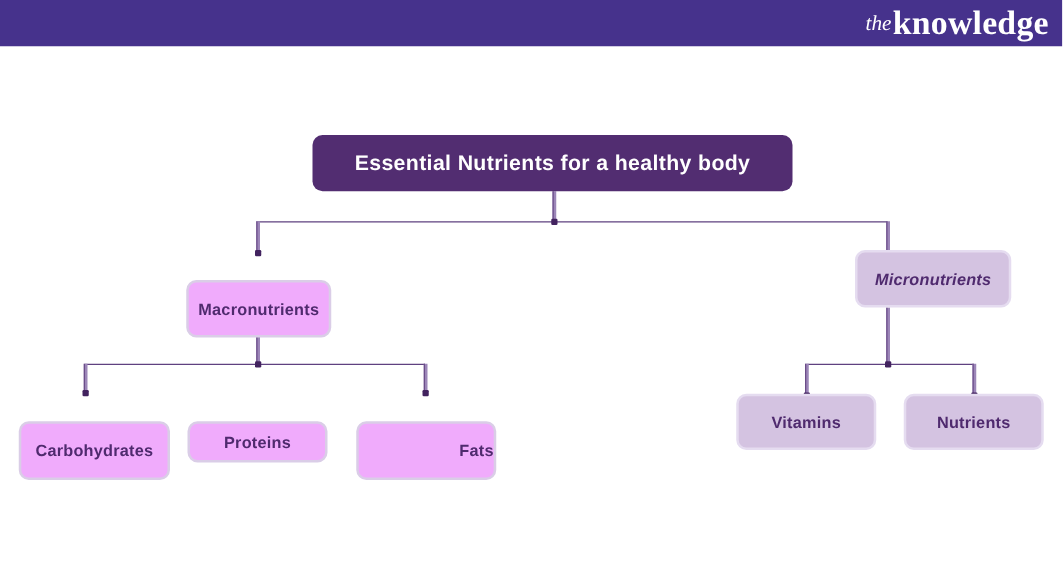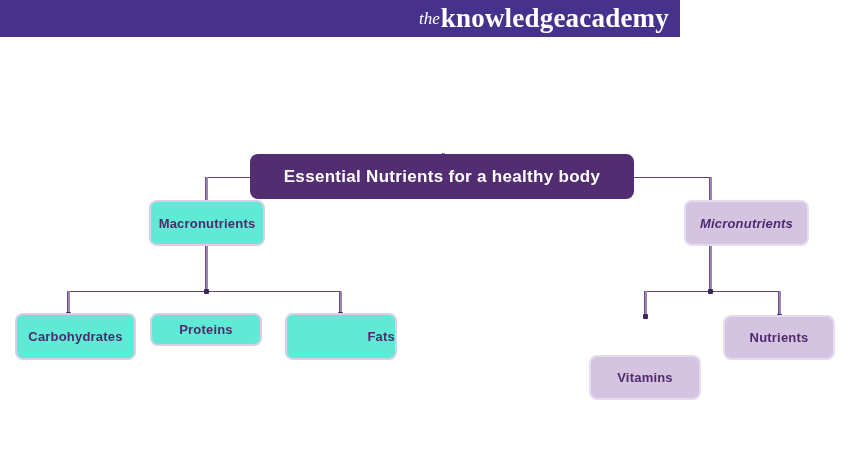--- a/index.html
+++ b/index.html
@@ -9,21 +9,21 @@
     height: 450px;
     background: #ffffff;
     overflow: hidden;
     font-family: "Liberation Sans", sans-serif;
   }
 
   
   .banner {
     position: absolute;
     left: 0; top: 0;
-    width: 680px; height: 37px;
+    width: 850px; height: 37px;
     background: #46328c;
   }
   .logo {
     position: absolute;
     right: 11px; top: 0;
     height: 37px;
     display: flex;
     align-items: center;
     color: #ffffff;
     font-family: "Liberation Serif", serif;
@@ -49,43 +49,44 @@
     align-items: center;
     justify-content: center;
     text-align: center;
     border-radius: 8px;
     color: #4f2a6e;
     font-size: 13px;
     font-weight: 700;
     letter-spacing: 0.2px;
   }
   .node.fill-mid {
-    background: #5eead4;
+    background: #f0abfc;
     border: 2px solid #dacde7;
+    margin-top: 24px;
   }
   .node.fill-light {
     background: #d4c3e1;
     border: 2px solid #e5dcf0;
   }
   .node.root {
     background: #522d71;
     border: none;
     color: #ffffff;
     font-size: 17px;
     font-weight: 700;
     letter-spacing: 0.3px;
   }
 
-  #n-root          { left: 250px; top: 108px; width: 384px; height: 45px; margin-top: 46px; }
+  #n-root          { left: 250px; top: 108px; width: 384px; height: 45px; }
   #n-macro         { left: 149px; top: 200px; width: 116px; height: 46px; }
   #n-micro         { left: 684px; top: 200px; width: 125px; height: 46px; font-style: italic; }
   #n-carbohydrates { left: 15px;  top: 313px; width: 121px; height: 47px; }
   #n-proteins      { left: 150px; top: 313px; width: 112px; height: 33px; }
   #n-fats          { left: 285px; top: 313px; width: 112px; height: 47px; justify-content: flex-end; }
-  #n-vitamins      { left: 589px; top: 315px; width: 112px; height: 45px; margin-top: 40px; }
+  #n-vitamins      { left: 589px; top: 315px; width: 112px; height: 45px; }
   #n-minerals      { left: 723px; top: 315px; width: 112px; height: 45px; }
 
   
   .h-line {
     position: absolute;
     height: 1px;
     background: #5f4180;
   }
   .v-line {
     position: absolute;
@@ -102,21 +103,20 @@
 </style>
 </head>
 <body>
 
 <div class="canvas">
 
   <header class="banner">
     <div class="logo">
       <span class="logo-the">the</span>
         <span class="logo-bold">knowledge</span>
-        <span class="logo-bold">academy</span>
     </div>
   </header>
 
   <div class="v-line" style="left:442px; top:153px; height:24px;"></div>
   <div class="h-line" style="left:206px; top:177px; width:504px;"></div>
   <div class="v-line" style="left:205px; top:177px; height:25px;"></div>
   <div class="v-line" style="left:709px; top:177px; height:25px;"></div>
   <div class="dot" style="left:441px; top:175px;"></div>
   <div class="dot" style="left:204px; top:200px;"></div>
   <div class="dot" style="left:708px; top:200px;"></div>

